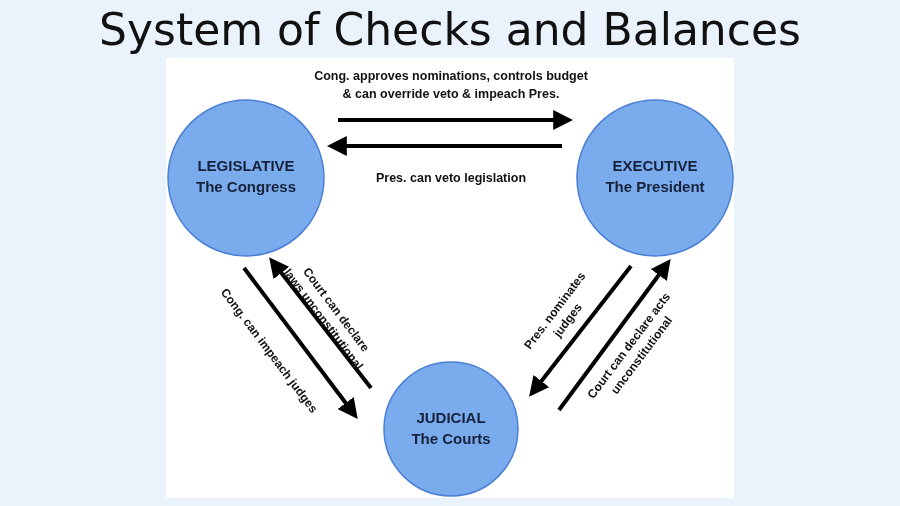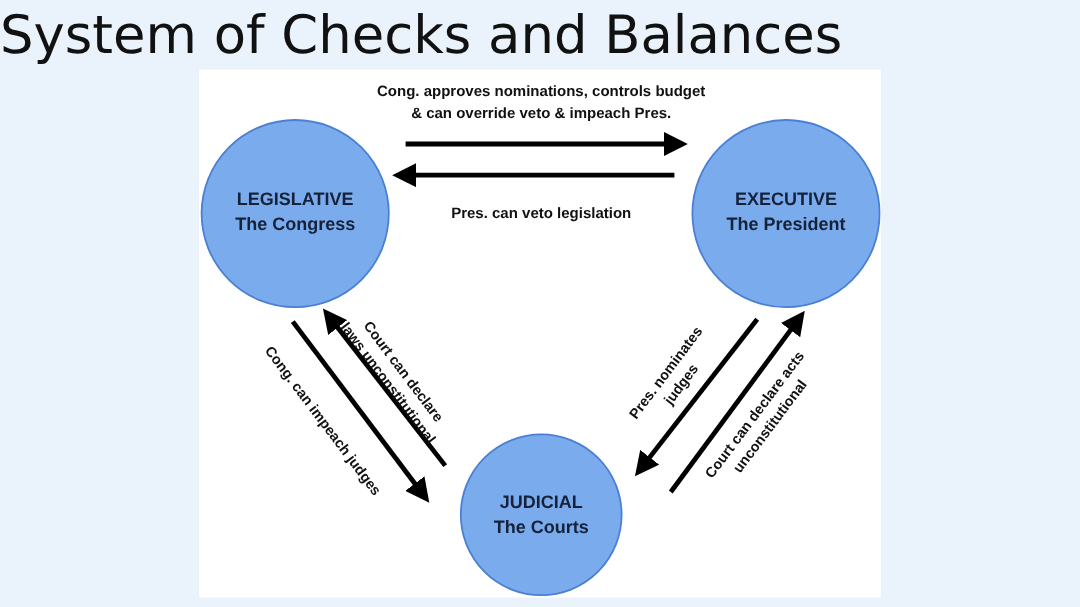--- a/index.html
+++ b/index.html
@@ -12,21 +12,21 @@
     background: #eaf3fb;
     font-family: "Liberation Sans", sans-serif;
     overflow: hidden;
     position: relative;
   }
   #page-title {
     position: absolute;
     top: 4px;
     left: 0;
     width: 900px;
-    text-align: left;
+    text-align: center;
     font-size: 44px;
     font-weight: 400;
     color: #111111;
     letter-spacing: 0px;
     font-family: "DejaVu Sans", sans-serif;
   }
   #diagram-panel {
     position: absolute;
     left: 166px;
     top: 58px;

